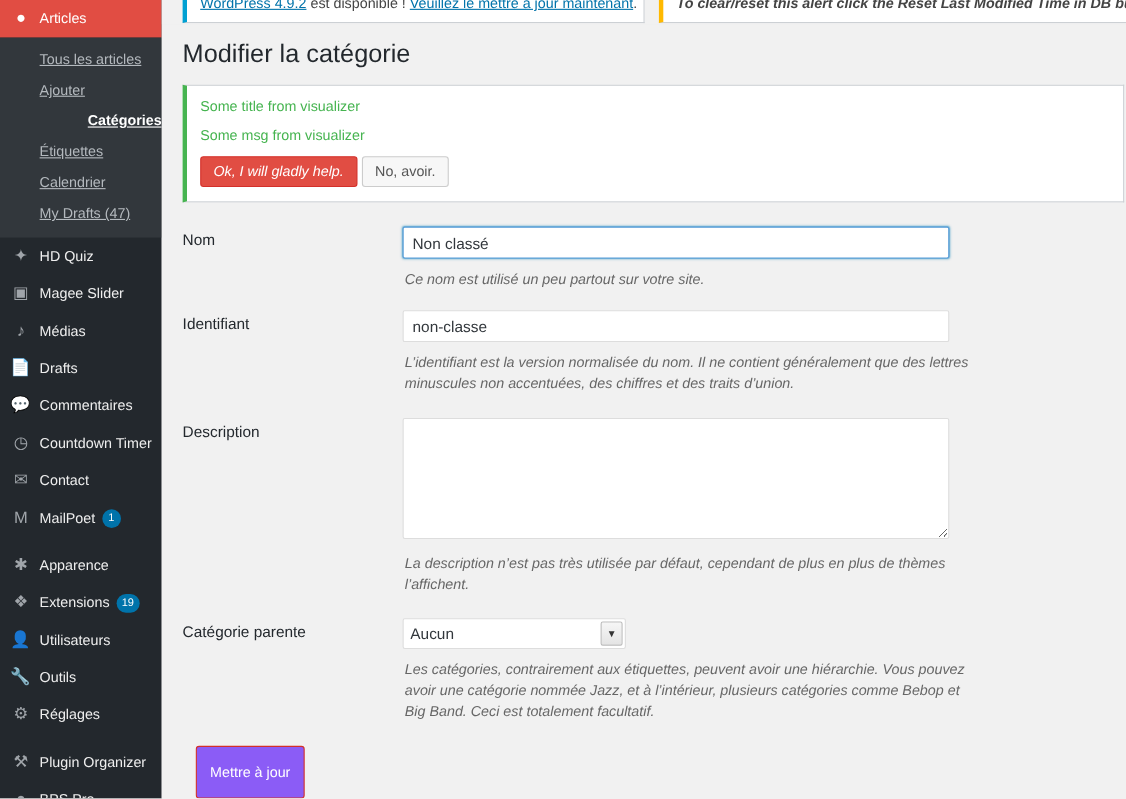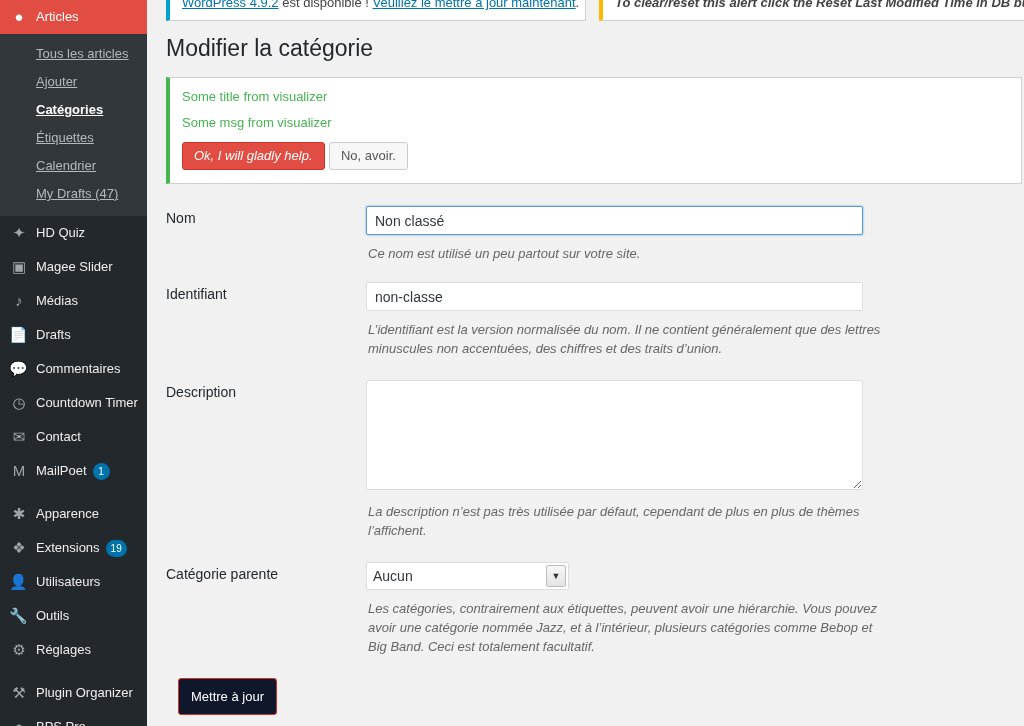--- a/index.html
+++ b/index.html
@@ -57,20 +57,21 @@
   .submenu .sub-item {
     padding: 6px 0 6px 36px;
     font-size: 13px;
     color: #b4b9be;
     line-height: 16px;
     text-decoration: underline;
   }
   .submenu .sub-item.current {
     color: #fff;
     font-weight: bold;
+    text-align: right;
   }
   .badge {
     display: inline-block;
     min-width: 17px;
     height: 17px;
     line-height: 17px;
     border-radius: 10px;
     background: #d54e21;
     color: #fff;
     font-size: 10px;
@@ -244,25 +245,25 @@
     padding: 6px 8px;
     font-size: 14px;
     color: #32373c;
     border-radius: 2px;
     resize: both;
     outline: none;
     font-family: "Liberation Sans", sans-serif;
   }
   .submit-row { margin: 22px 0 0 12px; }
   .btn-update {
-    background: #0f172a;
+    background: #8b5cf6;
     border: 1px solid #d3302a;
     color: #fff;
     font-size: 13px;
-    height: 37px;
+    height: 48px;
     line-height: 28px;
     padding: 0 12px;
     border-radius: 3px;
     cursor: pointer;
     font-family: "Liberation Sans", sans-serif;
   }
 </style>
 </head>
 <body>
 

